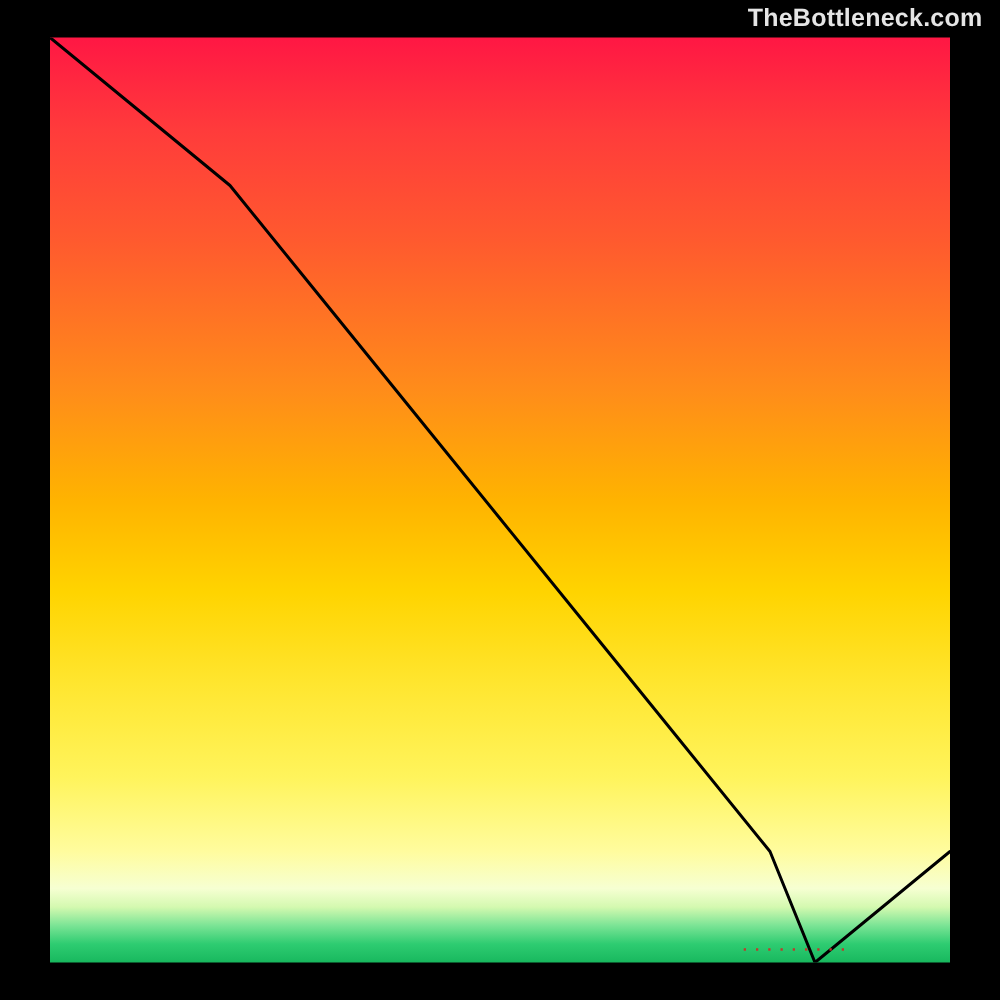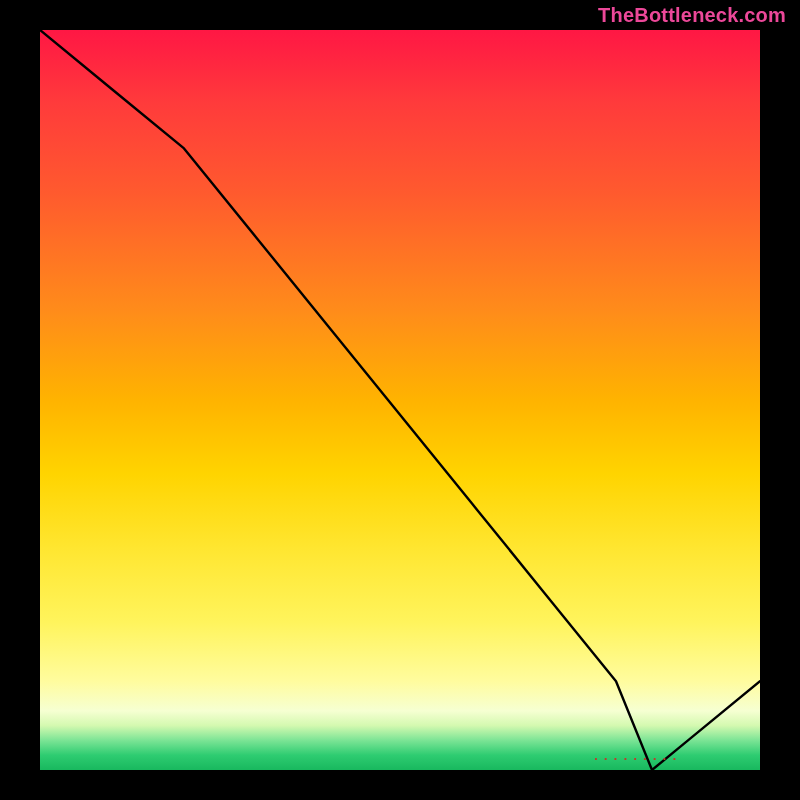--- a/index.html
+++ b/index.html
@@ -13,21 +13,21 @@
   }
   .wrap {
     position: relative;
     width: 800px;
     height: 800px;
   }
   .attribution {
     position: absolute;
     top: 4px;
     right: 14px;
-    color: #ec4899;
+    color: #e5e5e5;
     font-size: 20px;
     font-weight: 600;
     letter-spacing: 0.2px;
   }
   .plot {
     position: absolute;
     left: 40px;
     top: 30px;
     width: 720px;
     height: 740px;

